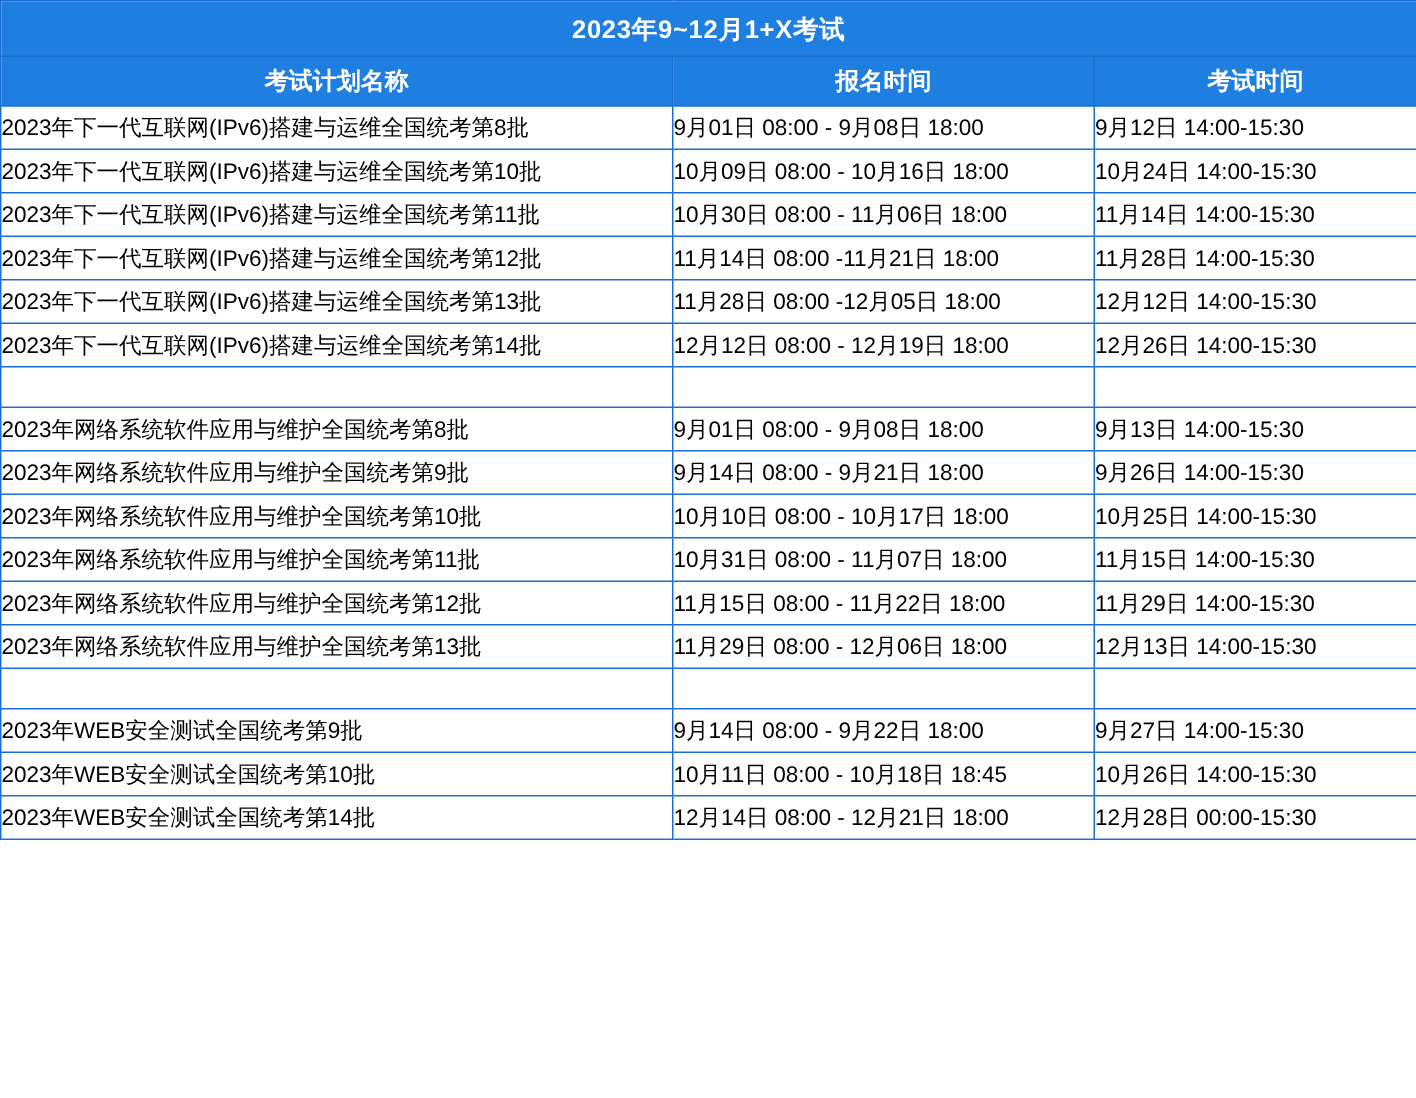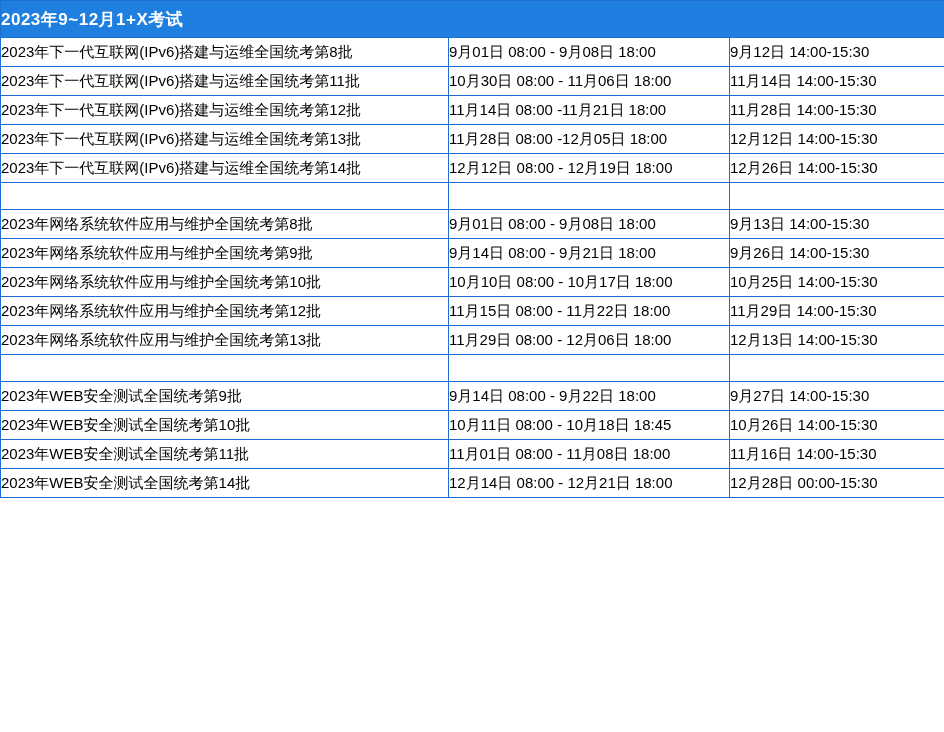--- a/index.html
+++ b/index.html
@@ -19,21 +19,21 @@
     table-layout: fixed;
   }
   table.exam-table td, table.exam-table th {
     border: 1px solid #1c6fd0;
     padding: 0;
     vertical-align: middle;
   }
   .title-cell {
     background: #1f7fe0;
     color: #ffffff;
-    text-align: left;
+    text-align: center;
     font-size: 17px;
     font-weight: bold;
     height: 36px;
     letter-spacing: 0.5px;
   }
   .header-cell {
     background: #1f7fe0;
     color: #ffffff;
     text-align: center;
     font-size: 16px;
@@ -63,24 +63,34 @@
 <table class="exam-table">
   <colgroup>
     <col class="c1">
     <col class="c2">
     <col class="c3">
   </colgroup>
   <tbody>
     <tr>
       <td class="title-cell" colspan="3">2023年9~12月1+X考试</td>
     </tr>
+    <tr>
+      <td class="header-cell">考试计划名称</td>
+      <td class="header-cell">报名时间</td>
+      <td class="header-cell">考试时间</td>
+    </tr>
   <tr>
         <td class="data-cell">2023年下一代互联网(IPv6)搭建与运维全国统考第8批</td>
         <td class="data-cell">9月01日 08:00 - 9月08日 18:00</td>
         <td class="data-cell">9月12日 14:00-15:30</td>
+      </tr>
+      <tr>
+        <td class="data-cell">2023年下一代互联网(IPv6)搭建与运维全国统考第10批</td>
+        <td class="data-cell">10月09日 08:00 - 10月16日 18:00</td>
+        <td class="data-cell">10月24日 14:00-15:30</td>
       </tr>
       <tr>
         <td class="data-cell">2023年下一代互联网(IPv6)搭建与运维全国统考第11批</td>
         <td class="data-cell">10月30日 08:00 - 11月06日 18:00</td>
         <td class="data-cell">11月14日 14:00-15:30</td>
       </tr>
       <tr>
         <td class="data-cell">2023年下一代互联网(IPv6)搭建与运维全国统考第12批</td>
         <td class="data-cell">11月14日 08:00 -11月21日 18:00</td>
         <td class="data-cell">11月28日 14:00-15:30</td>
@@ -109,20 +119,25 @@
         <td class="data-cell">2023年网络系统软件应用与维护全国统考第9批</td>
         <td class="data-cell">9月14日 08:00 - 9月21日 18:00</td>
         <td class="data-cell">9月26日 14:00-15:30</td>
       </tr>
       <tr>
         <td class="data-cell">2023年网络系统软件应用与维护全国统考第10批</td>
         <td class="data-cell">10月10日 08:00 - 10月17日 18:00</td>
         <td class="data-cell">10月25日 14:00-15:30</td>
       </tr>
       <tr>
+        <td class="data-cell">2023年网络系统软件应用与维护全国统考第11批</td>
+        <td class="data-cell">10月31日 08:00 - 11月07日 18:00</td>
+        <td class="data-cell">11月15日 14:00-15:30</td>
+      </tr>
+      <tr>
         <td class="data-cell">2023年网络系统软件应用与维护全国统考第12批</td>
         <td class="data-cell">11月15日 08:00 - 11月22日 18:00</td>
         <td class="data-cell">11月29日 14:00-15:30</td>
       </tr>
       <tr>
         <td class="data-cell">2023年网络系统软件应用与维护全国统考第13批</td>
         <td class="data-cell">11月29日 08:00 - 12月06日 18:00</td>
         <td class="data-cell">12月13日 14:00-15:30</td>
       </tr>
       <tr class="blank-row">
@@ -134,23 +149,18 @@
         <td class="data-cell">2023年WEB安全测试全国统考第9批</td>
         <td class="data-cell">9月14日 08:00 - 9月22日 18:00</td>
         <td class="data-cell">9月27日 14:00-15:30</td>
       </tr>
       <tr>
         <td class="data-cell">2023年WEB安全测试全国统考第10批</td>
         <td class="data-cell">10月11日 08:00 - 10月18日 18:45</td>
         <td class="data-cell">10月26日 14:00-15:30</td>
       </tr>
       <tr>
-        <td class="data-cell">2023年WEB安全测试全国统考第11批</td>
-        <td class="data-cell">11月01日 08:00 - 11月08日 18:00</td>
-        <td class="data-cell">11月16日 14:00-15:30</td>
-      </tr>
-      <tr>
         <td class="data-cell">2023年WEB安全测试全国统考第14批</td>
         <td class="data-cell">12月14日 08:00 - 12月21日 18:00</td>
         <td class="data-cell">12月28日 00:00-15:30</td>
       </tr>
     </tbody>
 </table>
 
 </body></html>

